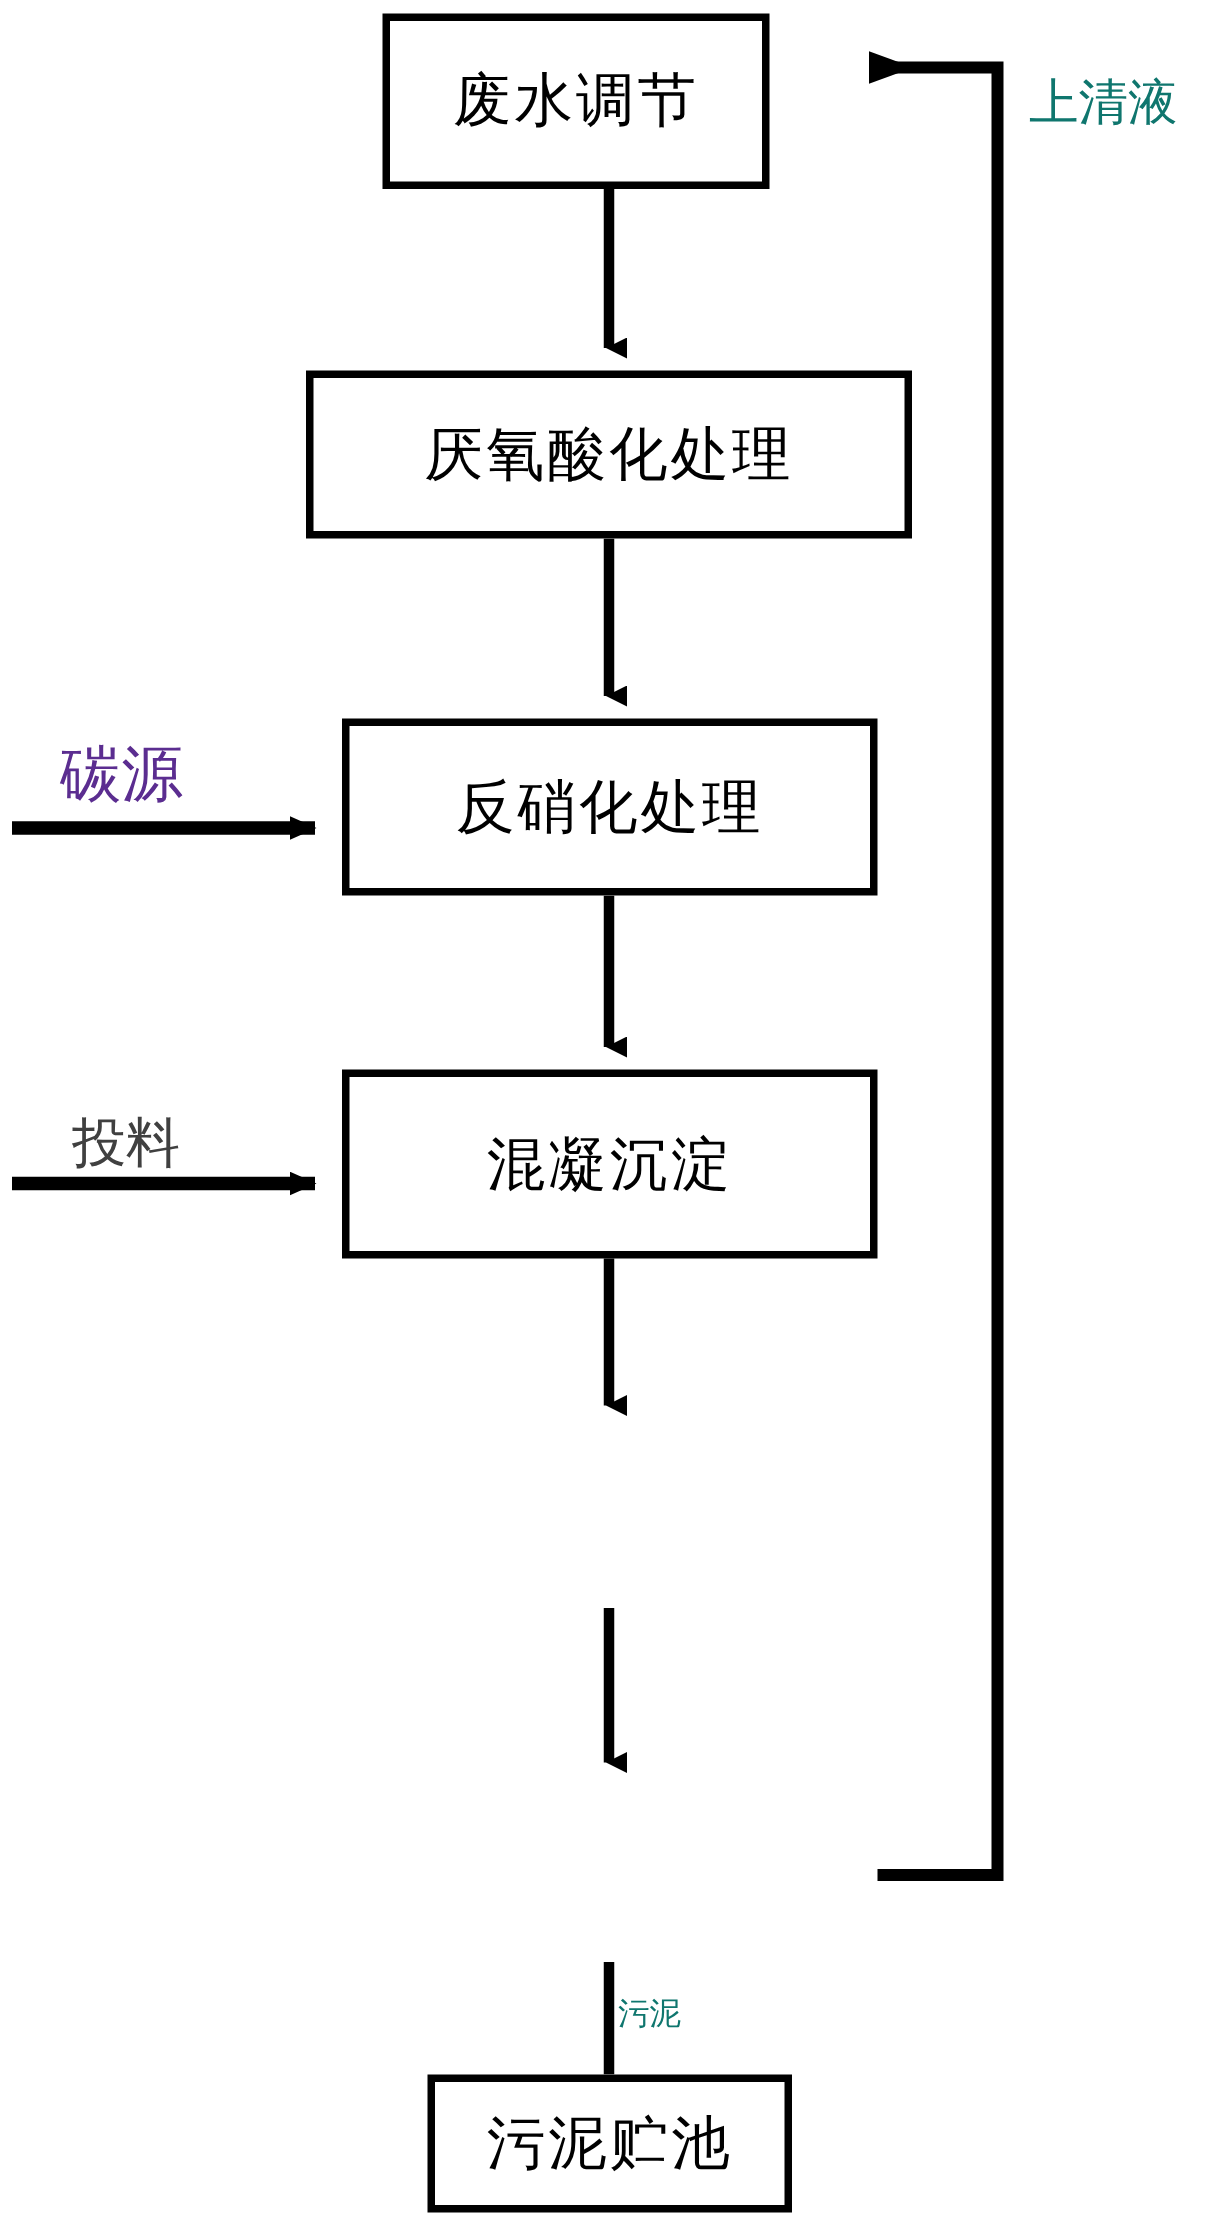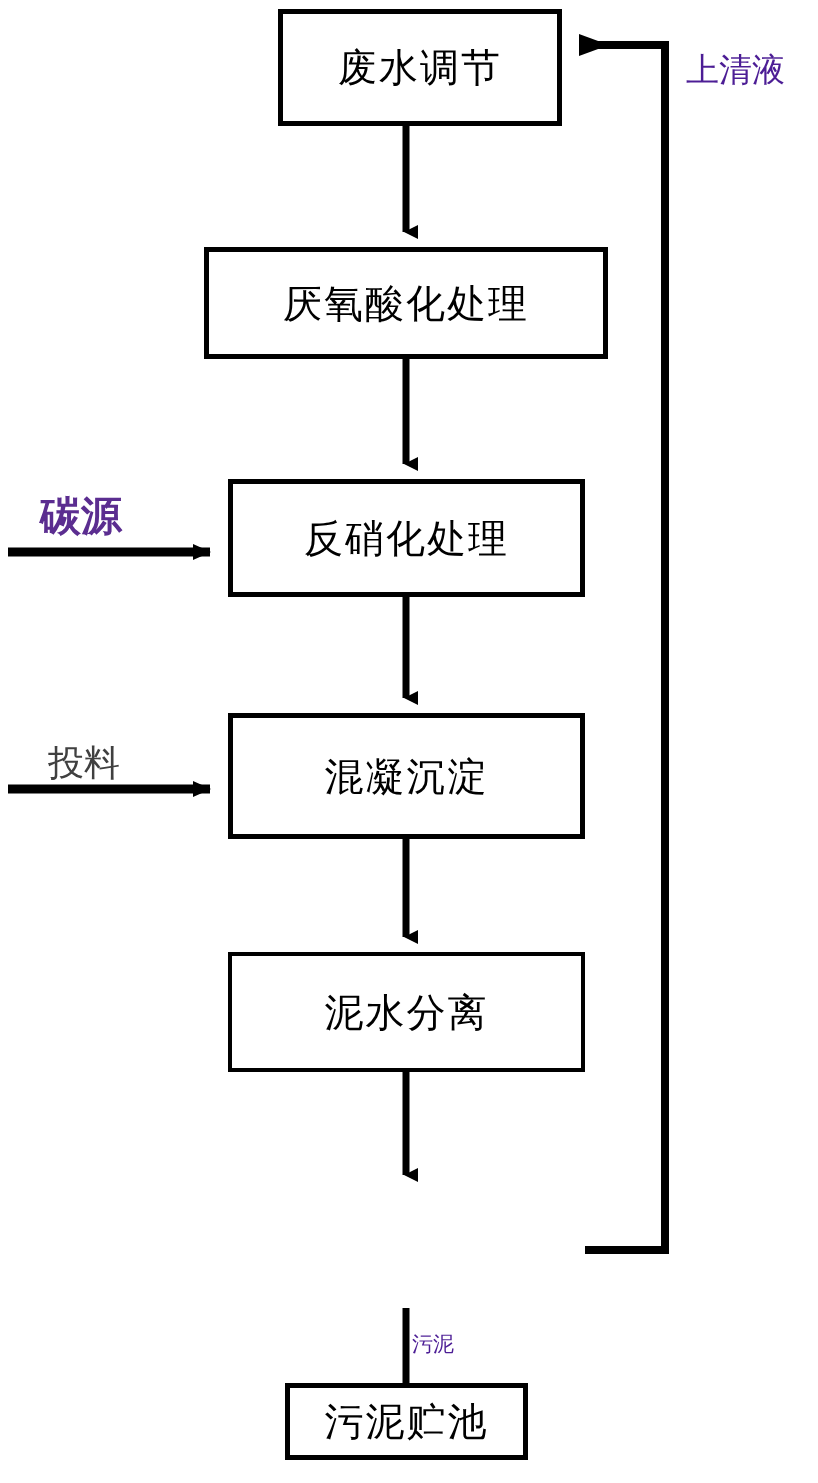--- a/index.html
+++ b/index.html
@@ -39,22 +39,22 @@
   .node-label {
     font-family: "DejaVu Sans", "Liberation Sans", sans-serif;
     font-size: 39px;
     line-height: 1;
     color: #000000;
     letter-spacing: 2px;
     white-space: nowrap;
   }
   .edge-label {
     position: absolute;
-    font-family: Liberation Serif, serif;
-    color: #4c1d95;
+    font-family: Liberation Mono, monospace;
+    color: #0f766e;
     white-space: nowrap;
     line-height: 1;
   }
   .edge-label.supernatant {
     font-size: 33px;
     left: 686px;
     top: 54px;
   }
   .edge-label.sludge {
     font-size: 21px;
@@ -65,21 +65,21 @@
     position: absolute;
     font-family: "DejaVu Sans", "Liberation Sans", sans-serif;
     white-space: nowrap;
     line-height: 1;
   }
   .input-label.carbon {
     font-size: 41px;
     left: 40px;
     top: 496px;
     color: #5B2D90;
-    font-weight: bold;
+    font-weight: normal;
   }
   .input-label.feed {
     font-size: 36px;
     left: 48px;
     top: 745px;
     color: #404040;
   }
 </style>
 </head>
 <body>
@@ -111,42 +111,39 @@
 
     <line x1="406" y1="1308" x2="406" y2="1383" stroke="#000000" stroke-width="7"></line>
 
     <line x1="8" y1="552" x2="210" y2="552" stroke="#000000" stroke-width="9" marker-end="url(#arrow-right)"></line>
 
     <line x1="8" y1="789" x2="210" y2="789" stroke="#000000" stroke-width="9" marker-end="url(#arrow-right)"></line>
 
     <polyline points="585,1250 665,1250 665,45 580,45" fill="none" stroke="#000000" stroke-width="8" marker-end="url(#arrow-left)"></polyline>
   </svg>
 
-  <div class="node-box" style="left:278px; top:9px; width:284px; height:117px;">
+  <div class="node-box" style="left:255px; top:9px; width:258px; height:117px;">
     <span class="node-label">废水调节</span>
   </div>
 
   <div class="node-box" style="left:204px; top:247px; width:404px; height:112px;">
     <span class="node-label">厌氧酸化处理</span>
   </div>
 
   <div class="node-box" style="left:228px; top:479px; width:357px; height:118px;">
     <span class="node-label">反硝化处理</span>
   </div>
 
   <div class="node-box" style="left:228px; top:713px; width:357px; height:126px;">
     <span class="node-label">混凝沉淀</span>
   </div>
 
-  <div class="node-box thin" style="left:228px; top:952px; width:357px; height:120px;">
-    <span class="node-label">泥水分离</span>
-  </div>
 
 
-  <div class="node-box" style="left:285px; top:1383px; width:243px; height:77px;">
+  <div class="node-box" style="left:285px; top:1383px; width:243px; height:92px;">
     <span class="node-label">污泥贮池</span>
   </div>
 
   <div class="edge-label supernatant">上清液</div>
 
   <div class="edge-label sludge">污泥</div>
 
   <div class="input-label carbon">碳源</div>
 
   <div class="input-label feed">投料</div>

